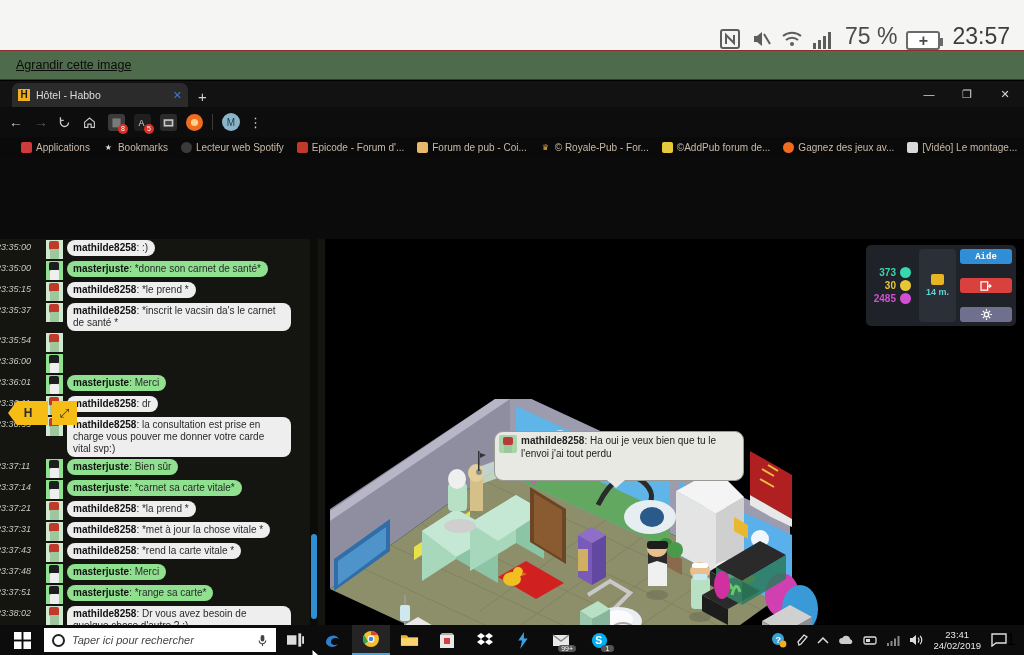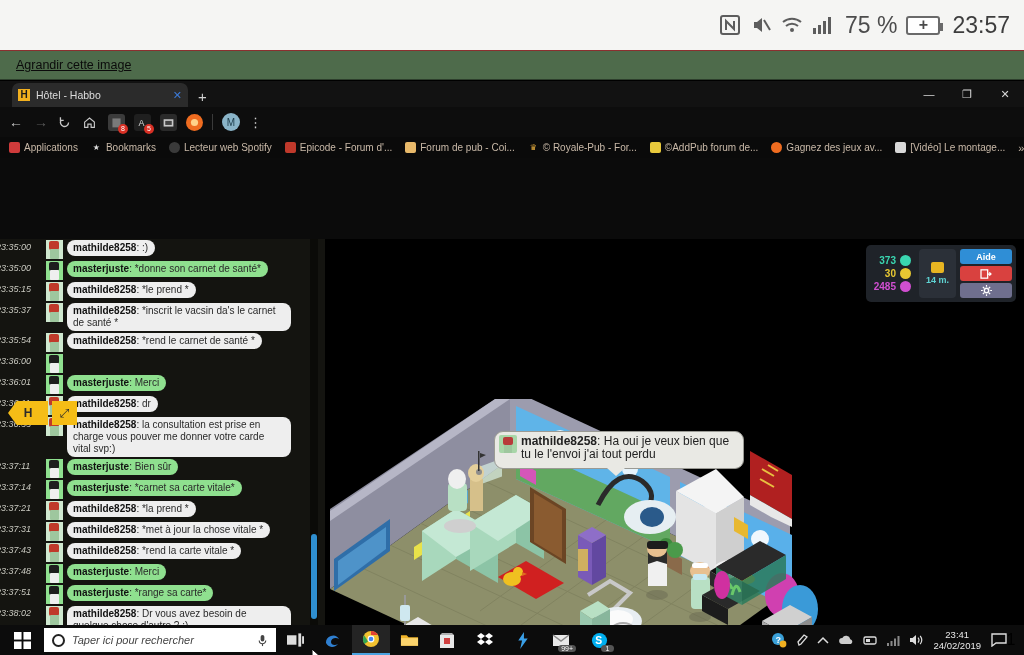--- a/index.html
+++ b/index.html
@@ -7,21 +7,21 @@
     width: 1024px; height: 655px;
     background: #000;
     font-family: "Liberation Sans", sans-serif;
     overflow: hidden;
   }
   #root { position: relative; width: 1024px; height: 655px; background:#000; }
 
   
   .android-status {
     position: absolute; left:0; top:0; width:1024px; height:50px;
-    background:#f5f5f3; display:flex; align-items:center; justify-content:flex-end;
+    background:#f5f5f3; display:flex; align-items:flex-end; justify-content:flex-end;
     padding-right:14px; gap:9px;
   }
   .as-icon { color:#5d5d5d; display:flex; align-items:center; }
   .as-text { color:#4c4c4c; font-size:23px; letter-spacing:0px; }
   .as-batt {
     width:34px; height:19px; border:2px solid #6a6a6a; border-radius:3px;
     position:relative; display:flex; align-items:center; justify-content:center;
     background:#fff;
   }
   .as-batt::after{
@@ -77,21 +77,21 @@
   .ext .badge {
     position:absolute; right:-3px; bottom:-3px; background:#d93025; color:#fff; font-size:7px;
     border-radius:6px; min-width:10px; height:10px; line-height:10px; text-align:center; padding:0 2px;
   }
   .avatar-chip { width:18px;height:18px;border-radius:50%;background:#8ab4c8;color:#20404e;
                  font-size:10px;display:flex;align-items:center;justify-content:center;}
   .kebab{ color:#cfcfcf; font-size:13px; cursor:pointer; letter-spacing:0; width:10px; text-align:center;}
   .vsep{ width:1px;height:16px;background:#3a3a3a;}
 
   .bookmarks {
-    height:21px; background:#0a0a0a; display:flex; align-items:center; gap:13px; padding:0 9px;
+    height:21px; background:#0a0a0a; display:flex; align-items:center; gap:13px; padding:0 21px;
     overflow:hidden; white-space:nowrap;
   }
   .bm { display:flex; align-items:center; gap:4px; cursor:pointer; }
   .bm-label { font-size:10px; color:#c9b9a8; }
   .bm-ico { width:11px;height:11px;border-radius:2px;display:flex;align-items:center;justify-content:center;font-size:8px;}
   .bm-more{ margin-left:auto; color:#c9b9a8; font-size:11px; cursor:pointer;}
 
   
   .habbo { position:absolute; left:0; top:158px; width:1024px; height:467px; background:#000; overflow:hidden;}
 
@@ -128,21 +128,21 @@
     width:25px;height:24px;background:#f5bd16;display:flex;align-items:center;justify-content:center;
     color:#2b2b2b;font-size:12px;cursor:pointer;
   }
   .chat-scroll{ position:absolute; left:310px; top:0; width:8px; height:430px; background:#0b0b08;}
   .chat-scroll .thumb{ position:absolute; left:1px; top:295px; width:6px;height:85px; background:#2f8fd0; border-radius:3px;}
   .cursor-arrow{ position:absolute; left:312px; top:410px; z-index:9; }
 
   
   .speech {
     position:absolute; left:494px; top:192px; width:250px; background:#e9e9e4; border-radius:9px;
-    border:1px solid #9a9a94; padding:3px 7px 8px 26px; font-size:12px; line-height:12.5px; color:#222; z-index:5;
+    border:1px solid #9a9a94; padding:3px 7px 20px 26px; font-size:10px; line-height:12.5px; color:#222; z-index:5;
   }
   .speech::after{
     content:""; position:absolute; left:112px; bottom:-8px; width:0;height:0;
     border-left:9px solid transparent; border-right:9px solid transparent; border-top:8px solid #e9e9e4;
   }
   .speech .sp-av{ position:absolute; left:4px; top:3px; width:18px;height:18px;background:#a8d6a8;border-radius:2px;}
   .speech .sp-av .h{position:absolute;left:4px;top:2px;width:10px;height:8px;background:#b83a3a;border-radius:2px;}
   .speech .sp-av .b{position:absolute;left:5px;top:10px;width:8px;height:8px;background:#9ec79e;}
 
   
@@ -151,21 +151,21 @@
     background:#1f2329; border-radius:5px; padding:4px; z-index:6;
   }
   .hud-cur { display:flex; flex-direction:column; gap:2px; justify-content:center; padding:0 4px;}
   .cur-row { display:flex; align-items:center; gap:4px; justify-content:flex-end;}
   .cur-val { font-size:10px; font-weight:bold; }
   .cur-dot { width:11px;height:11px;border-radius:50%; }
   .hud-club { background:#2b3038; border-radius:4px; padding:3px 7px; display:flex;
               flex-direction:column; align-items:center; justify-content:center; gap:2px;}
   .hud-club .crown{ width:13px;height:11px;background:#e8b522; border-radius:2px;}
   .hud-club .t{ font-size:9px; color:#5fd3d3; font-weight:bold;}
-  .hud-btns { display:flex; flex-direction:column; gap:2px; }
+  .hud-btns { display:flex; flex-direction:column; gap:14px;font-family:Liberation Mono, monospace; }
   .hud-btn { width:52px; height:15px; border-radius:3px; display:flex;align-items:center;justify-content:center;
              font-size:9px; font-weight:bold; color:#fff; cursor:pointer;}
 
   
   .taskbar {
     position:absolute; left:0; bottom:0; width:1024px; height:30px; background:#0c0c0c;
     display:flex; align-items:center; gap:0;
   }
   .tb-start{ width:44px;height:30px; display:flex;align-items:center;justify-content:center; cursor:pointer;}
   .tb-search{
@@ -594,21 +594,20 @@
                 <span class="body" style="background: rgb(158, 199, 158);"></span>
               </span>
               <span class="bubble white"><b>mathilde8258</b>: <span class="msg">*inscrit le vacsin da's le carnet de santé *</span></span>
             </div>
             <div class="chatrow">
               <span class="chat-time">23:35:54</span>
               <span class="chat-av" style="background: rgb(207, 232, 207);">
                 <span class="head" style="background: rgb(192, 58, 42);"></span>
                 <span class="body" style="background: rgb(158, 199, 158);"></span>
               </span>
-              <span class="bubble white"><b>mathilde8258</b>: <span class="msg">*rend le carnet de santé *</span></span>
             </div>
             <div class="chatrow">
               <span class="chat-time">23:36:00</span>
               <span class="chat-av" style="background: rgb(143, 224, 143);">
                 <span class="head" style="background: rgb(30, 30, 30);"></span>
                 <span class="body" style="background: rgb(239, 239, 239);"></span>
               </span>
             </div>
             <div class="chatrow">
               <span class="chat-time">23:36:01</span>

